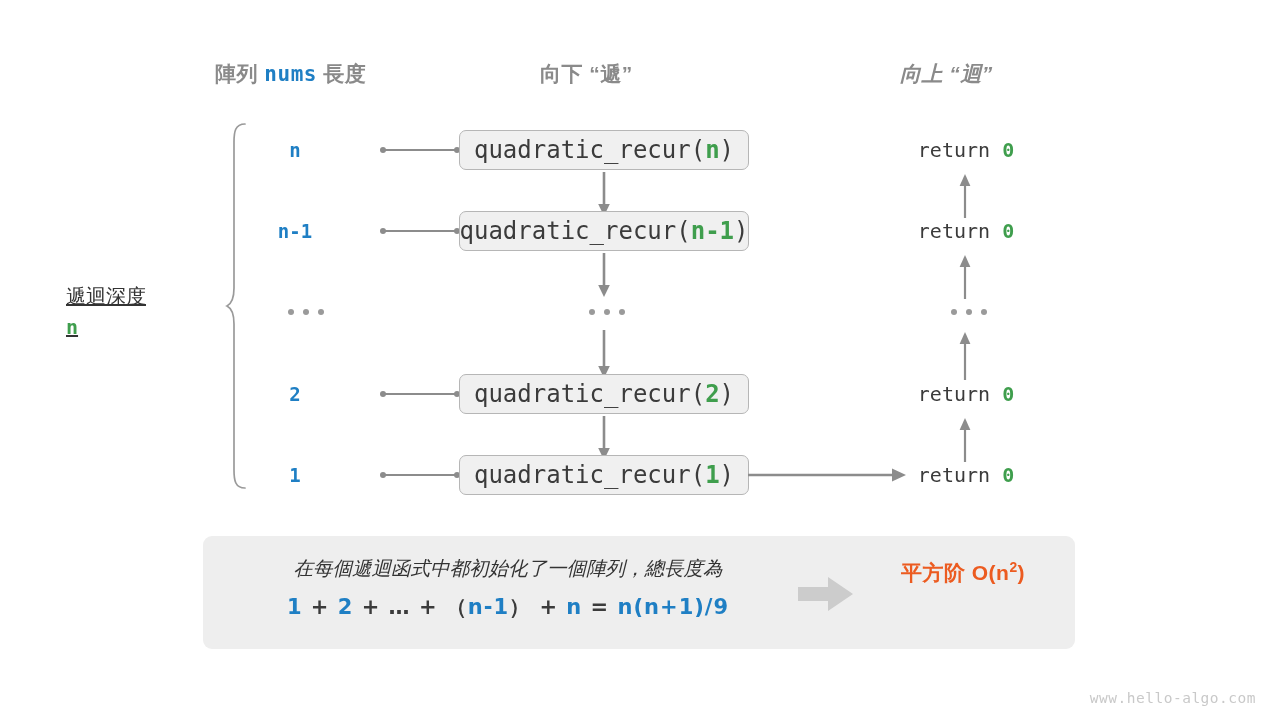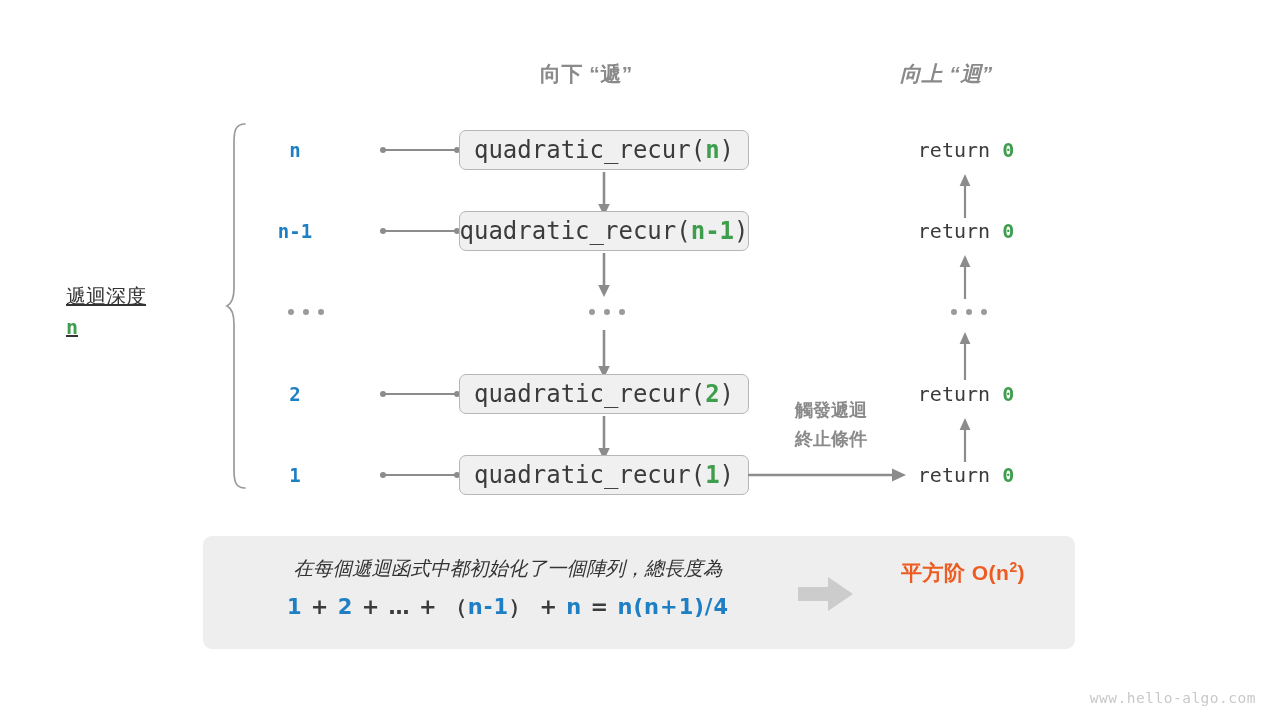--- a/index.html
+++ b/index.html
@@ -247,20 +247,25 @@
     color: #c9c9c9;
     letter-spacing: 0.5px;
     white-space: nowrap;
   }
 </style>
 </head>
 <body>
 
 <div class="canvas">
 
+  <div class="col-header" id="hdr-array">
+    <span>陣列</span>
+    <span class="accent-blue">nums</span>
+    <span>長度</span>
+  </div>
   <div class="col-header" id="hdr-down">向下 “遞”</div>
   <div class="col-header" id="hdr-up">向上 “迴”</div>
 
   <div id="depth-label">
     <span>遞迴深度</span><br>
     <span class="depth-n">n</span>
   </div>
 
   <svg id="brace" width="26" height="368" viewBox="0 0 26 368">
     <path d="M20 2 C10 2 9 10 9 20 L9 166 C9 178 6 182 2 184 C6 186 9 190 9 202 L9 348 C9 358 10 366 20 366" fill="none" stroke="#9a9a9a" stroke-width="1.7" stroke-linecap="round"></path>
@@ -375,45 +380,41 @@
         <span>(</span>
         <span class="arg">1</span>
         <span>)</span>
     </div>
     <div class="ret-label">
       <span>return</span>
       <span class="zero">0</span>
     </div>
   </div>
 
-  <div id="termination-note">
-    <span>觸發遞迴</span><br>
-    <span>終止條件</span>
-  </div>
   <svg id="term-arrow" width="160" height="18" viewBox="0 0 160 18">
     <line x1="0" y1="9" x2="146" y2="9" stroke="#8c8c8c" stroke-width="2.4"></line>
     <path d="M158 9 L144 2.6 L144 15.4 Z" fill="#8c8c8c"></path>
   </svg>
 
   <div id="summary-panel"></div>
 
   <div id="summary-text">
     <div id="summary-line1">在每個遞迴函式中都初始化了一個陣列，總長度為</div>
     <div id="summary-line2">
       <span class="b">1</span>
       <span class="op">+</span>
       <span class="b">2</span>
       <span class="op">+</span>
       <span class="op">…</span>
       <span class="op">+</span>
       <span class="op">（</span><span class="b">n-1</span><span class="op">）</span>
       <span class="op">+</span>
       <span class="b">n</span>
       <span class="op">=</span>
-      <span class="b">n(n+1)/4</span>
+      <span class="b">n(n+1)/9</span>
     </div>
   </div>
 
   <svg id="big-arrow" width="56" height="36" viewBox="0 0 56 36">
     <path d="M0 11 L30 11 L30 1 L55 18 L30 35 L30 25 L0 25 Z" fill="#cccccc"></path>
   </svg>
 
   <div id="result-block">
     <div id="result-value">
       <span>平方阶</span>&nbsp;<span>O(n</span><sup>2</sup><span>)</span>

